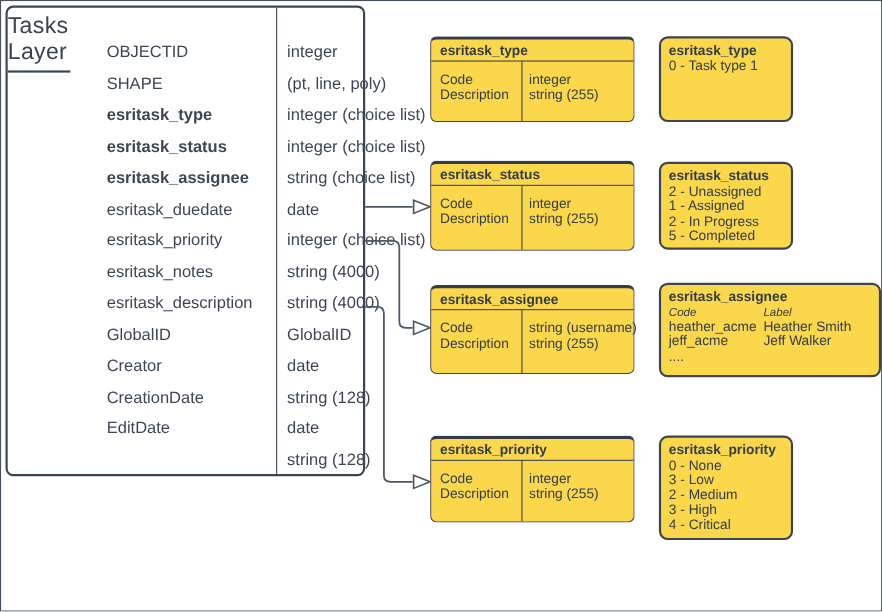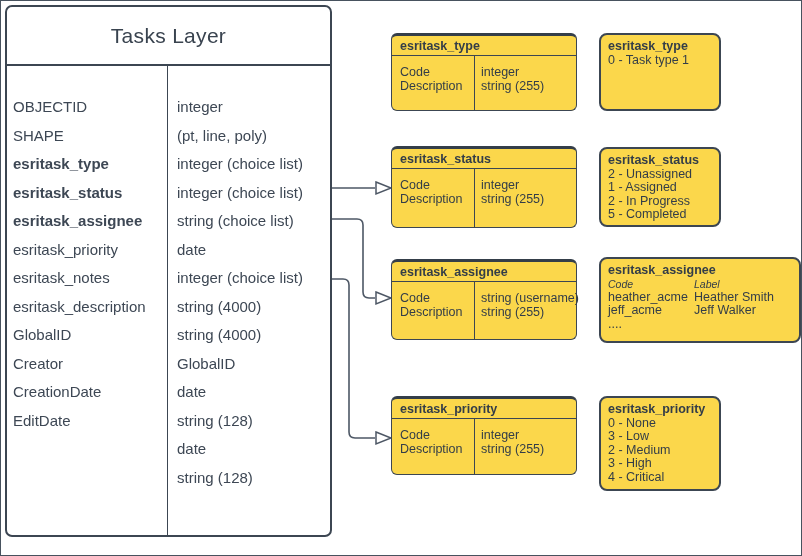--- a/index.html
+++ b/index.html
@@ -3,29 +3,29 @@
 <meta charset="utf-8">
 <style>
   html,body{margin:0;padding:0;background:#fff;}
   .canvas{
     position:relative;width:802px;height:556px;background:#fff;
     border:1px solid #47525e;box-sizing:border-box;overflow:hidden;
     font-family:"Liberation Sans",sans-serif;color:#3a4450;
   }
   
   .tasks-box{
-    position:absolute;left:4px;top:4px;width:327px;height:532px;
+    position:absolute;left:4px;top:4px;width:327px;height:428px;
     background:#ffffff;border:2px solid #3c4652;border-radius:7px;
-    box-sizing:border-box;display:flex;flex-direction:column;
+    box-sizing:border-box;display:flex;flex-direction:row;
   }
   .tasks-title{
     height:57px;flex:0 0 57px;display:flex;align-items:center;justify-content:center;
     font-size:21px;letter-spacing:.3px;border-bottom:2px solid #3c4652;color:#39434f;
   }
-  .tasks-body{display:flex;flex:1;min-height:0;}
+  .tasks-body{display:flex;flex:1;min-height:0;margin-left:27px;}
   .col-names{width:161px;flex:0 0 161px;border-right:1.6px solid #3c4652;
     padding:27px 0 0 6px;box-sizing:border-box;overflow:hidden;}
   .col-types{flex:1;padding:27px 0 0 9px;overflow:hidden;}
   .frow{height:28.5px;line-height:28.5px;font-size:15px;white-space:nowrap;color:#3d4754;}
   .frow.b{font-weight:bold;}
   
   .ftable{
     position:absolute;left:390px;width:186px;box-sizing:border-box;
     background:var(--yellow,#FBD74B);border:1.5px solid #3c4652;border-top:3px solid #343e49;
     border-radius:6px;color:#333d48;font-size:12.5px;display:flex;flex-direction:column;
@@ -60,20 +60,21 @@
 
   <div class="tasks-box">
     <div class="tasks-title">Tasks Layer</div>
     <div class="tasks-body">
       <div class="col-names">
           <div class="frow">OBJECTID</div>
           <div class="frow">SHAPE</div>
           <div class="frow b">esritask_type</div>
           <div class="frow b">esritask_status</div>
           <div class="frow b">esritask_assignee</div>
+          <div class="frow">esritask_duedate</div>
           <div class="frow">esritask_priority</div>
           <div class="frow">esritask_notes</div>
           <div class="frow">esritask_description</div>
           <div class="frow">GlobalID</div>
           <div class="frow">Creator</div>
           <div class="frow">CreationDate</div>
           <div class="frow">EditDate</div>
         </div>
       <div class="col-types">
           <div class="frow">integer</div>

